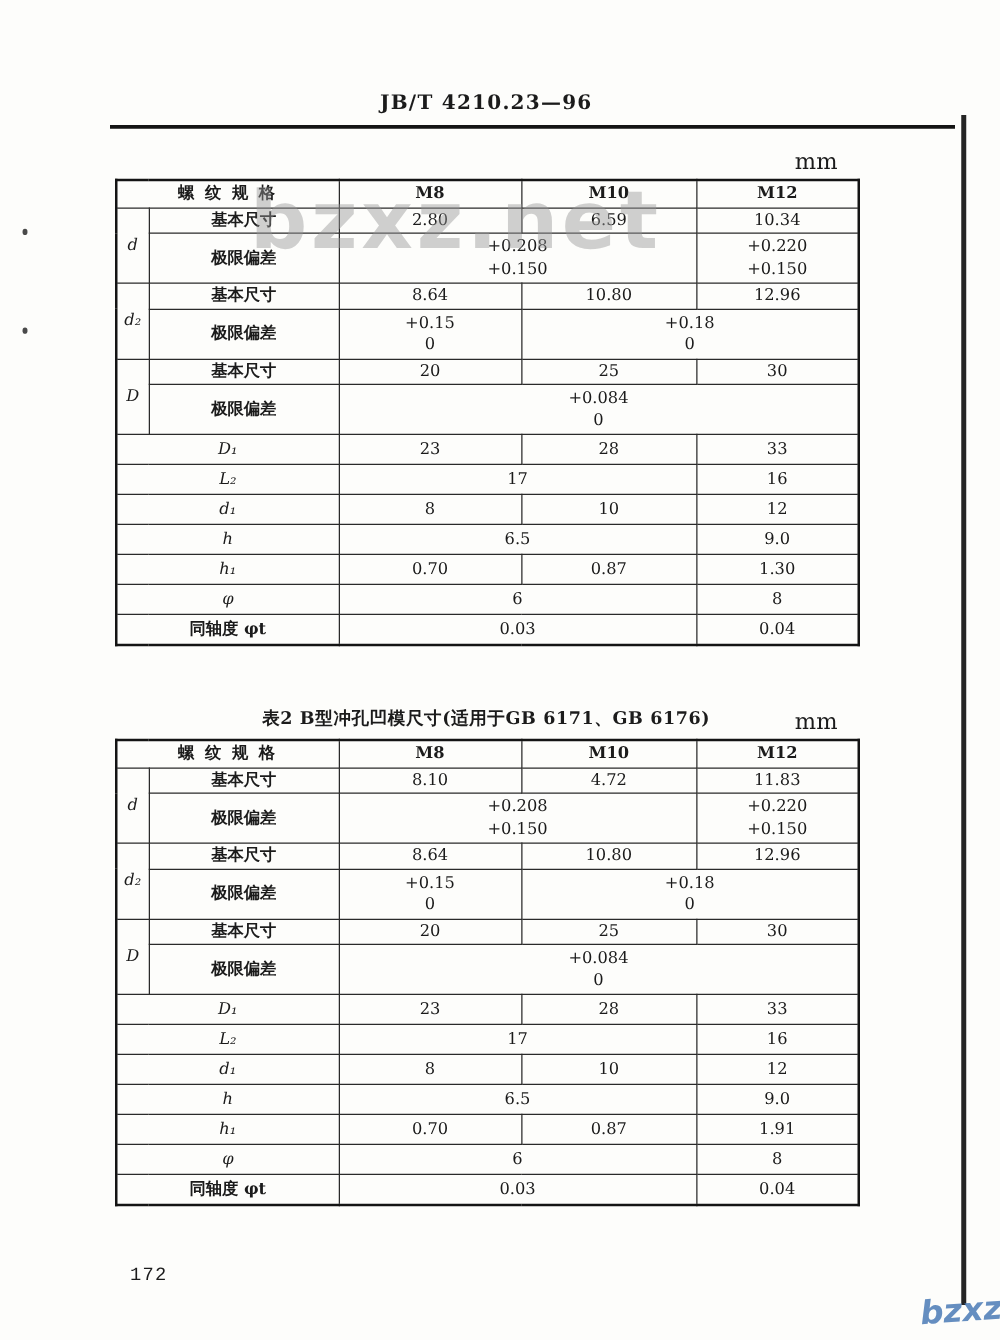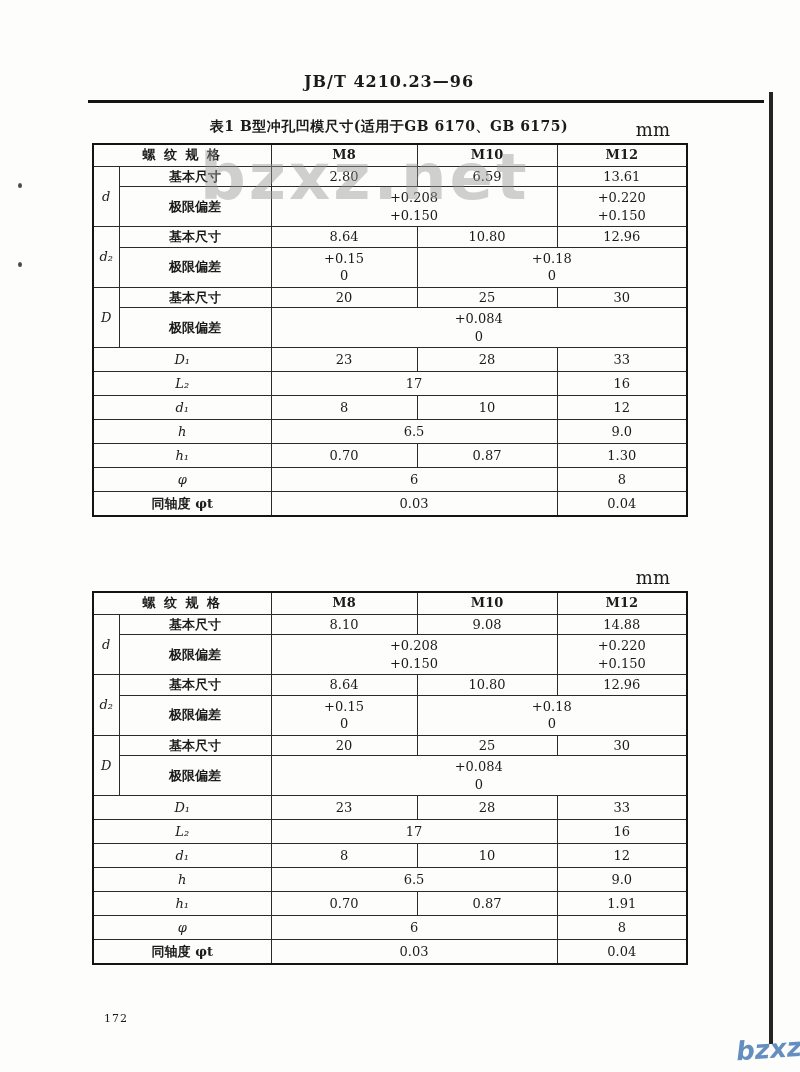--- a/index.html
+++ b/index.html
@@ -44,21 +44,21 @@
   tr.r-limit td { height:40px; white-space:pre-line; }
   tr.r-simple td { height:24px; }
   .spec-head { font-weight:bold; font-size:13px; letter-spacing:2px; }
   .col-head { font-weight:bold; font-size:13px; }
   .sub-label { font-weight:bold; font-size:13px; }
   .dim-label { font-style:italic; font-size:14px; font-family:"DejaVu Serif",serif; }
   .row-label { font-style:italic; font-size:14px; font-family:"DejaVu Serif",serif; }
   .row-label.coax { font-style:normal; font-size:13px; font-weight:bold; }
   .val { font-size:13px; }
   .page-number {
-    position:absolute; left:104px; top:1012px; font-size:11px; letter-spacing:1px;
+    position:absolute; left:104px; top:1012px; font-size:15px; letter-spacing:1px;font-family:Liberation Mono, monospace;
   }
   .watermark-lg {
     position:absolute; left:200px; top:140px; z-index:6;
     font-family:"DejaVu Sans","Liberation Sans",sans-serif;
     font-size:64px; font-weight:bold; letter-spacing:3px;
     color:rgba(150,150,150,0.45); pointer-events:none;
   }
   .watermark-sm {
     position:absolute; left:736px; top:1032px; z-index:6;
     font-family:"DejaVu Sans","Liberation Sans",sans-serif;
@@ -76,122 +76,20 @@
 </style>
 </head>
 <body>
 
 <div class="page">
 
   <div class="doc-header">JB/T 4210.23—96</div>
   <div class="header-rule"></div>
 
   <div class="table-block" id="block1">
-    <div class="table-caption">
-      <span class="caption-text">表1  B型冲孔凹模尺寸(适用于GB 6170、GB 6175)</span>
-      <span class="caption-unit">mm</span>
-    </div>
-    <table class="spec-table">
-      <colgroup>
-          <col class="c-sub">
-          <col class="c-lab">
-          <col class="c-a">
-          <col class="c-b">
-          <col class="c-c">
-        </colgroup>
-      <tbody>
-        <tr class="r-head">
-          <td colspan="2" class="spec-head">螺  纹  规  格</td>
-          <td class="col-head">M8</td>
-          <td class="col-head">M10</td>
-          <td class="col-head">M12</td>
-        </tr>
-        <tr class="r-basic">
-          <td rowspan="2" class="dim-label">d</td>
-          <td class="sub-label">基本尺寸</td>
-          <td class="val">2.80</td>
-          <td class="val">6.59</td>
-          <td class="val">13.61</td>
-        </tr>
-        <tr class="r-limit">
-          <td class="sub-label">极限偏差</td>
-          <td colspan="2" class="val">+0.208
-+0.150</td>
-          <td class="val">+0.220
-+0.150</td>
-        </tr>
-        <tr class="r-basic">
-          <td rowspan="2" class="dim-label">d₂</td>
-          <td class="sub-label">基本尺寸</td>
-          <td class="val">8.64</td>
-          <td class="val">10.80</td>
-          <td class="val">12.96</td>
-        </tr>
-        <tr class="r-limit">
-          <td class="sub-label">极限偏差</td>
-          <td class="val">+0.15
-0</td>
-          <td colspan="2" class="val">+0.18
-0</td>
-        </tr>
-        <tr class="r-basic">
-          <td rowspan="2" class="dim-label">D</td>
-          <td class="sub-label">基本尺寸</td>
-          <td class="val">20</td>
-          <td class="val">25</td>
-          <td class="val">30</td>
-        </tr>
-        <tr class="r-limit">
-          <td class="sub-label">极限偏差</td>
-          <td colspan="3" class="val">+0.084
-0</td>
-        </tr>
-        <tr class="r-simple">
-          <td colspan="2" class="row-label">D₁</td>
-          <td class="val">23</td>
-          <td class="val">28</td>
-          <td class="val">33</td>
-        </tr>
-        <tr class="r-simple">
-          <td colspan="2" class="row-label">L₂</td>
-          <td colspan="2" class="val">17</td>
-          <td class="val">16</td>
-        </tr>
-        <tr class="r-simple">
-          <td colspan="2" class="row-label">d₁</td>
-          <td class="val">8</td>
-          <td class="val">10</td>
-          <td class="val">12</td>
-        </tr>
-        <tr class="r-simple">
-          <td colspan="2" class="row-label">h</td>
-          <td colspan="2" class="val">6.5</td>
-          <td class="val">9.0</td>
-        </tr>
-        <tr class="r-simple">
-          <td colspan="2" class="row-label">h₁</td>
-          <td class="val">0.70</td>
-          <td class="val">0.87</td>
-          <td class="val">1.30</td>
-        </tr>
-        <tr class="r-simple">
-          <td colspan="2" class="row-label">φ</td>
-          <td colspan="2" class="val">6</td>
-          <td class="val">8</td>
-        </tr>
-        <tr class="r-simple">
-          <td colspan="2" class="row-label coax">同轴度 φt</td>
-          <td colspan="2" class="val">0.03</td>
-          <td class="val">0.04</td>
-        </tr>
-      </tbody>
-    </table>
-  </div>
-
-  <div class="table-block" id="block2">
     <div class="table-caption">
       <span class="caption-unit">mm</span>
     </div>
     <table class="spec-table">
       <colgroup>
           <col class="c-sub">
           <col class="c-lab">
           <col class="c-a">
           <col class="c-b">
           <col class="c-c">
@@ -199,23 +97,23 @@
       <tbody>
         <tr class="r-head">
           <td colspan="2" class="spec-head">螺  纹  规  格</td>
           <td class="col-head">M8</td>
           <td class="col-head">M10</td>
           <td class="col-head">M12</td>
         </tr>
         <tr class="r-basic">
           <td rowspan="2" class="dim-label">d</td>
           <td class="sub-label">基本尺寸</td>
-          <td class="val">8.10</td>
-          <td class="val">9.08</td>
-          <td class="val">14.88</td>
+          <td class="val">2.80</td>
+          <td class="val">6.59</td>
+          <td class="val">10.34</td>
         </tr>
         <tr class="r-limit">
           <td class="sub-label">极限偏差</td>
           <td colspan="2" class="val">+0.208
 +0.150</td>
           <td class="val">+0.220
 +0.150</td>
         </tr>
         <tr class="r-basic">
           <td rowspan="2" class="dim-label">d₂</td>
@@ -262,36 +160,138 @@
         </tr>
         <tr class="r-simple">
           <td colspan="2" class="row-label">h</td>
           <td colspan="2" class="val">6.5</td>
           <td class="val">9.0</td>
         </tr>
         <tr class="r-simple">
           <td colspan="2" class="row-label">h₁</td>
           <td class="val">0.70</td>
           <td class="val">0.87</td>
-          <td class="val">1.91</td>
+          <td class="val">1.30</td>
         </tr>
         <tr class="r-simple">
           <td colspan="2" class="row-label">φ</td>
           <td colspan="2" class="val">6</td>
           <td class="val">8</td>
         </tr>
         <tr class="r-simple">
           <td colspan="2" class="row-label coax">同轴度 φt</td>
           <td colspan="2" class="val">0.03</td>
           <td class="val">0.04</td>
         </tr>
       </tbody>
     </table>
   </div>
 
+  <div class="table-block" id="block2">
+    <div class="table-caption">
+      <span class="caption-text">表2  B型冲孔凹模尺寸(适用于GB 6171、GB 6176)</span>
+      <span class="caption-unit">mm</span>
+    </div>
+    <table class="spec-table">
+      <colgroup>
+          <col class="c-sub">
+          <col class="c-lab">
+          <col class="c-a">
+          <col class="c-b">
+          <col class="c-c">
+        </colgroup>
+      <tbody>
+        <tr class="r-head">
+          <td colspan="2" class="spec-head">螺  纹  规  格</td>
+          <td class="col-head">M8</td>
+          <td class="col-head">M10</td>
+          <td class="col-head">M12</td>
+        </tr>
+        <tr class="r-basic">
+          <td rowspan="2" class="dim-label">d</td>
+          <td class="sub-label">基本尺寸</td>
+          <td class="val">8.10</td>
+          <td class="val">4.72</td>
+          <td class="val">11.83</td>
+        </tr>
+        <tr class="r-limit">
+          <td class="sub-label">极限偏差</td>
+          <td colspan="2" class="val">+0.208
++0.150</td>
+          <td class="val">+0.220
++0.150</td>
+        </tr>
+        <tr class="r-basic">
+          <td rowspan="2" class="dim-label">d₂</td>
+          <td class="sub-label">基本尺寸</td>
+          <td class="val">8.64</td>
+          <td class="val">10.80</td>
+          <td class="val">12.96</td>
+        </tr>
+        <tr class="r-limit">
+          <td class="sub-label">极限偏差</td>
+          <td class="val">+0.15
+0</td>
+          <td colspan="2" class="val">+0.18
+0</td>
+        </tr>
+        <tr class="r-basic">
+          <td rowspan="2" class="dim-label">D</td>
+          <td class="sub-label">基本尺寸</td>
+          <td class="val">20</td>
+          <td class="val">25</td>
+          <td class="val">30</td>
+        </tr>
+        <tr class="r-limit">
+          <td class="sub-label">极限偏差</td>
+          <td colspan="3" class="val">+0.084
+0</td>
+        </tr>
+        <tr class="r-simple">
+          <td colspan="2" class="row-label">D₁</td>
+          <td class="val">23</td>
+          <td class="val">28</td>
+          <td class="val">33</td>
+        </tr>
+        <tr class="r-simple">
+          <td colspan="2" class="row-label">L₂</td>
+          <td colspan="2" class="val">17</td>
+          <td class="val">16</td>
+        </tr>
+        <tr class="r-simple">
+          <td colspan="2" class="row-label">d₁</td>
+          <td class="val">8</td>
+          <td class="val">10</td>
+          <td class="val">12</td>
+        </tr>
+        <tr class="r-simple">
+          <td colspan="2" class="row-label">h</td>
+          <td colspan="2" class="val">6.5</td>
+          <td class="val">9.0</td>
+        </tr>
+        <tr class="r-simple">
+          <td colspan="2" class="row-label">h₁</td>
+          <td class="val">0.70</td>
+          <td class="val">0.87</td>
+          <td class="val">1.91</td>
+        </tr>
+        <tr class="r-simple">
+          <td colspan="2" class="row-label">φ</td>
+          <td colspan="2" class="val">6</td>
+          <td class="val">8</td>
+        </tr>
+        <tr class="r-simple">
+          <td colspan="2" class="row-label coax">同轴度 φt</td>
+          <td colspan="2" class="val">0.03</td>
+          <td class="val">0.04</td>
+        </tr>
+      </tbody>
+    </table>
+  </div>
+
   <div class="page-number">172</div>
 
   <div class="watermark-lg">bzxz.net</div>
   <div class="watermark-sm">bzxz.net</div>
 
   <div class="scan-line-right"></div>
   <div class="speck" id="speck1"></div>
   <div class="speck" id="speck2"></div>
 
 </div>

